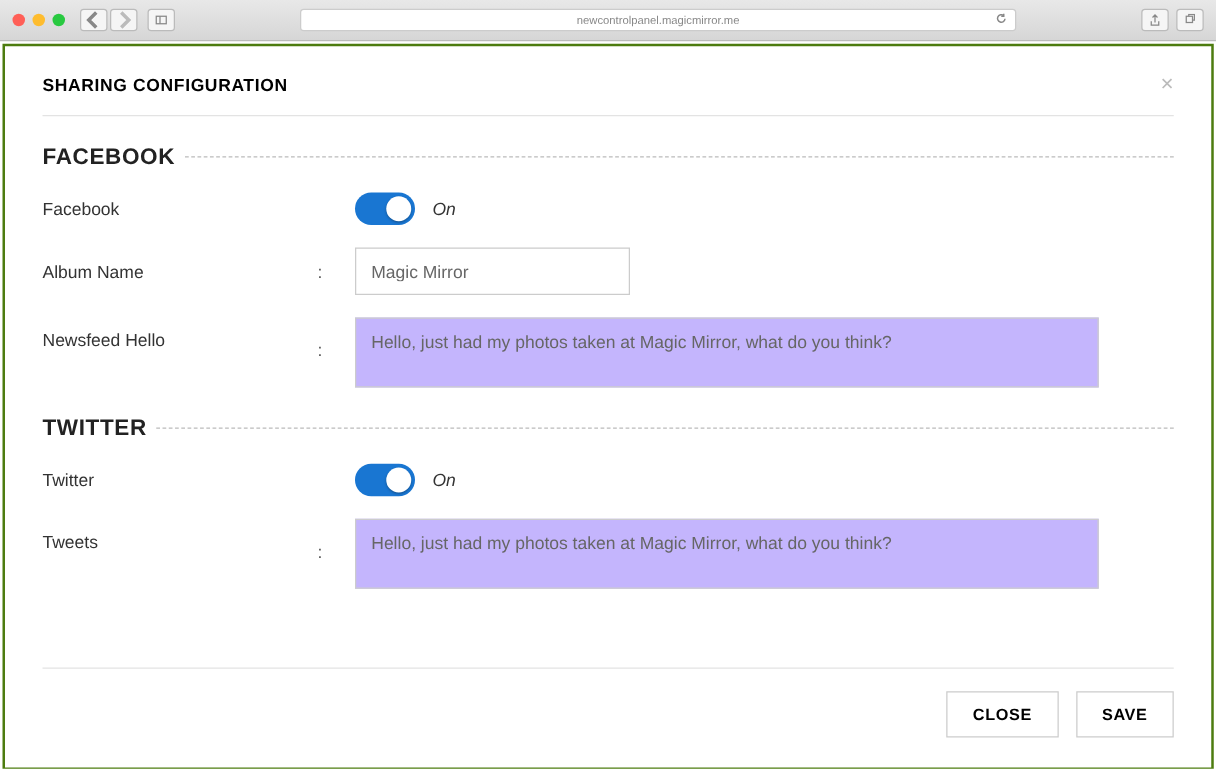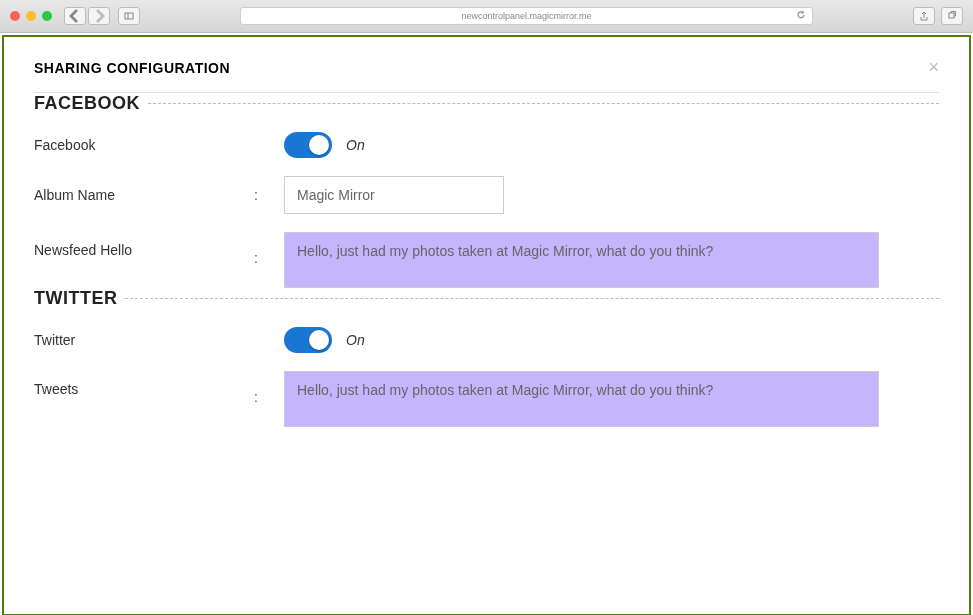--- a/index.html
+++ b/index.html
@@ -122,20 +122,21 @@
       letter-spacing: 0.5px;
     }
     .close-x {
       color: #bbb;
       font-size: 18px;
       font-weight: 400;
       cursor: pointer;
     }
 
     .section {
+      margin-top: 22px;
     }
     .section-heading {
       display: flex;
       align-items: center;
       font-size: 18px;
       font-weight: 700;
       letter-spacing: 0.5px;
       color: #222;
     }
     .section-heading .dashes {
@@ -352,13 +353,17 @@
 
     <div class="form-row align-top">
       <div class="form-label">Tweets</div>
       <div class="form-colon" style="padding-top:18px;">:</div>
       <div class="form-control-wrap">
         <textarea class="textarea-input" style="">Hello, just had my photos taken at Magic Mirror, what do you think?</textarea>
       </div>
     </div>
   </div>
 
+  <div class="modal-footer">
+    <button class="btn">CLOSE</button>
+    <button class="btn">SAVE</button>
+  </div>
 </div>
 
 </body></html>

